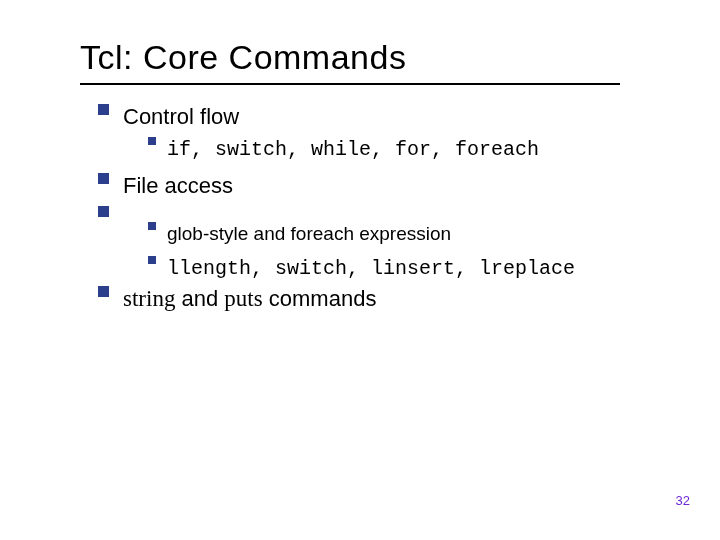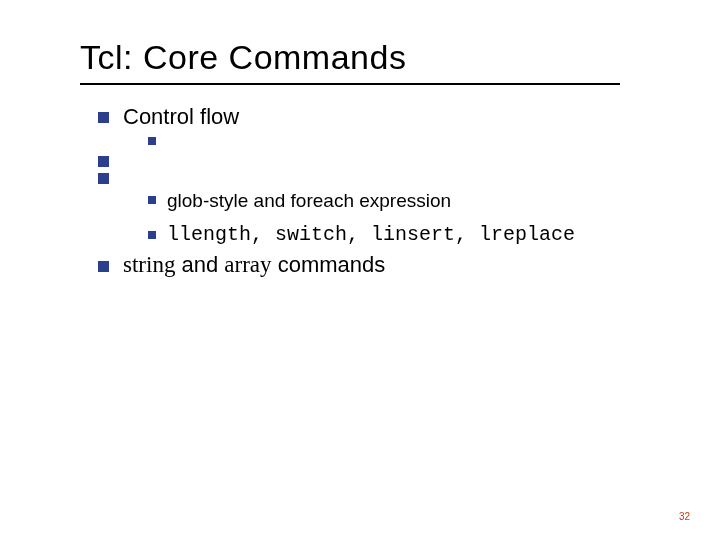--- a/index.html
+++ b/index.html
@@ -26,21 +26,21 @@
     margin: 0 0 6px 0;
   }
   .rule {
     border: none;
     border-top: 2px solid #000;
     margin: 0 0 18px 0;
     width: 540px;
   }
   .bullet-row {
     display: flex;
-    align-items: center;
+    align-items: flex-start;
     line-height: 1.25;
   }
   .sq {
     display: inline-block;
     flex: 0 0 auto;
     background: #2b3f8c;
   }
   .lvl1 {
     font-size: 22px;
     margin-bottom: 6px;
@@ -69,57 +69,59 @@
     font-family: "Courier New", Courier, monospace;
     font-size: 20px;
   }
   .mono-lg {
     font-family: Liberation Serif, serif;
     font-size: 23px;
   }
   .pagenum {
     position: absolute;
     right: 30px;
-    bottom: 18px;
-    font-size: 10px;
-    color: #c2410c;
+    bottom: 32px;
+    font-size: 13px;
+    color: #6d28d9;
   }
 </style>
 </head>
 <body>
 
 <div class="slide">
 
   <h1 class="title">Tcl: Core Commands</h1>
   <hr class="rule">
 
   <div class="bullet-row lvl1">
     <span class="sq"></span>
     <span>Control flow</span>
   </div>
   <div class="bullet-row lvl2">
     <span class="sq"></span>
+    <span class="mono">if, switch, while, for, foreach</span>
   </div>
 
   <div class="bullet-row lvl1">
     <span class="sq"></span>
+    <span>File access</span>
   </div>
 
   <div class="bullet-row lvl1">
     <span class="sq"></span>
   </div>
   <div class="bullet-row lvl2">
     <span class="sq"></span>
     <span>glob-style and foreach expression</span>
   </div>
 
   <div class="bullet-row lvl2" style="margin-bottom:4px;">
     <span class="sq"></span>
     <span class="mono">llength, switch, linsert, lreplace</span>
   </div>
 
   <div class="bullet-row lvl1">
     <span class="sq"></span>
-    <span><span class="mono-lg">string</span><span> and </span><span class="mono-lg">array</span><span> commands</span></span>
+    <span><span class="mono-lg">string</span><span> and </span><span class="mono-lg">puts</span><span> commands</span></span>
   </div>
 
   <div class="pagenum">32</div>
 </div>
 
 </body></html>

